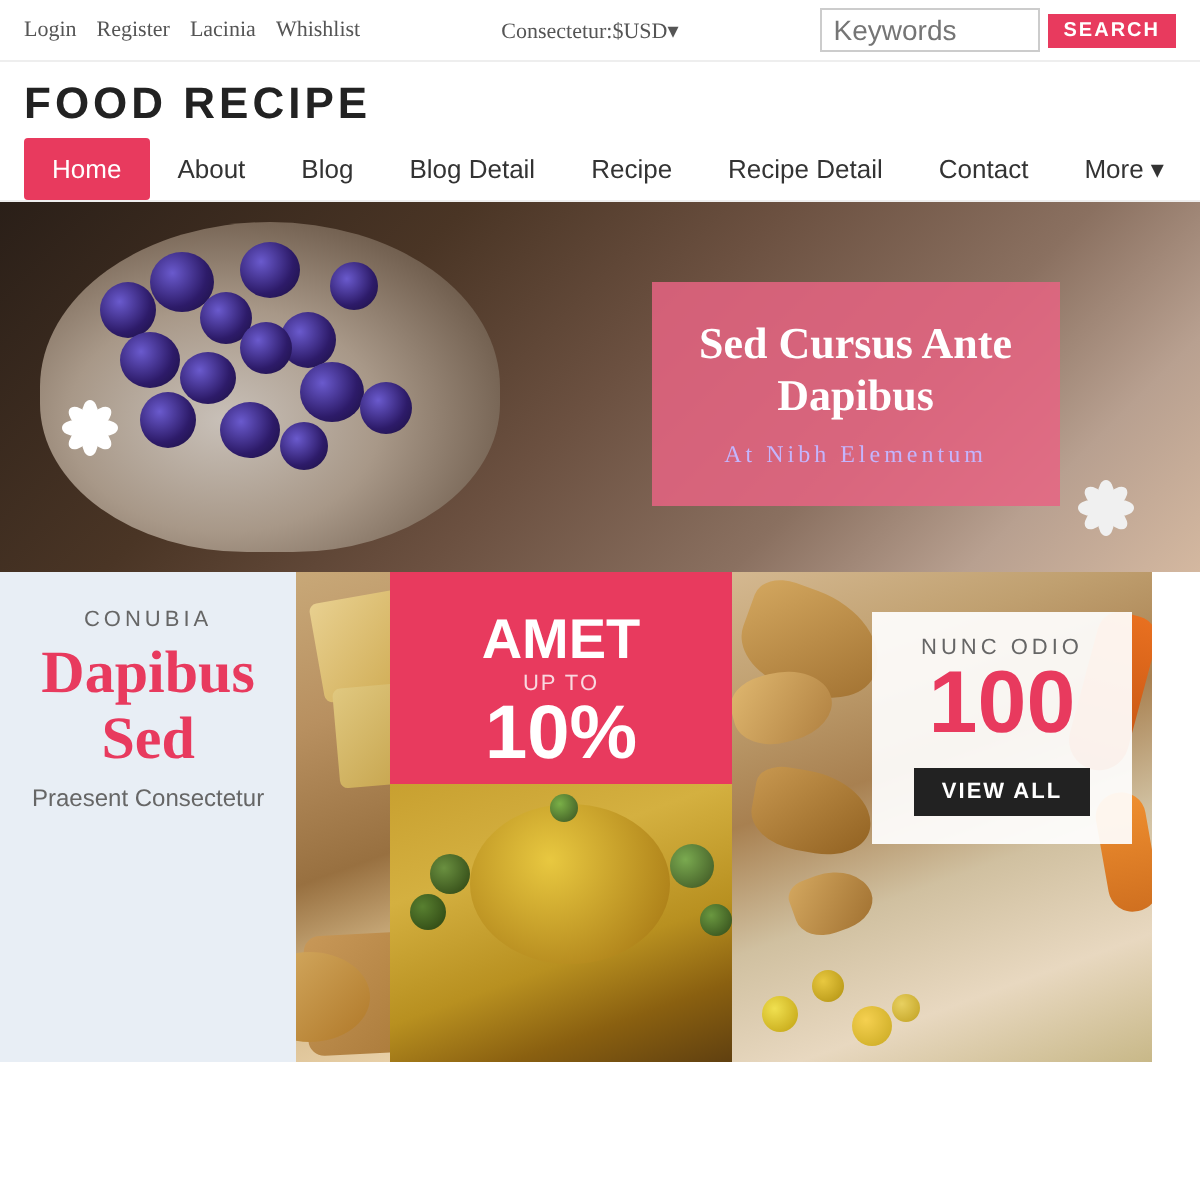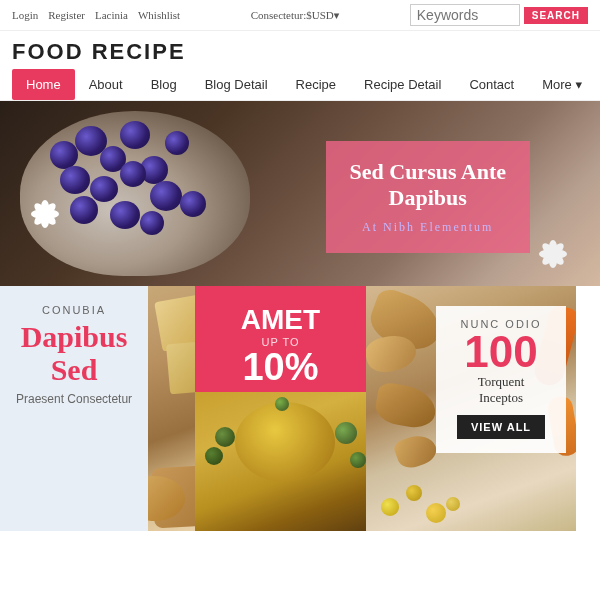--- a/index.html
+++ b/index.html
@@ -474,18 +474,17 @@
       <div class="pill-shape" style="width:16px;height:16px;bottom:30px;left:40px;background:radial-gradient(circle at 35% 35%,#e8c840,#b09010);"></div>
       <div class="pill-shape" style="width:20px;height:20px;bottom:8px;left:60px;background:radial-gradient(circle at 35% 35%,#f5d050,#c8a820);"></div>
       <div class="pill-shape" style="width:14px;height:14px;bottom:20px;left:80px;background:radial-gradient(circle at 35% 35%,#e8d060,#c0a020);"></div>
 
       <div style="position:absolute;top:20px;right:5px;width:30px;height:80px;background:linear-gradient(180deg,#e87020,#c05010);border-radius:15px 15px 20px 20px;transform:rotate(15deg);"></div>
       <div style="position:absolute;top:110px;right:0px;width:25px;height:60px;background:linear-gradient(180deg,#f09030,#d07020);border-radius:12px;transform:rotate(-10deg);"></div>
     </div>
     <div class="card3-overlay">
       <div class="card3-nunc">Nunc Odio</div>
       <div class="card3-num">100</div>
-      <div class="card3-torquent">Torquent<br>Inceptos</div>
       <div class="card3-btn">VIEW ALL</div>
     </div>
   </div>
 
 </div>
 
 </body></html>

